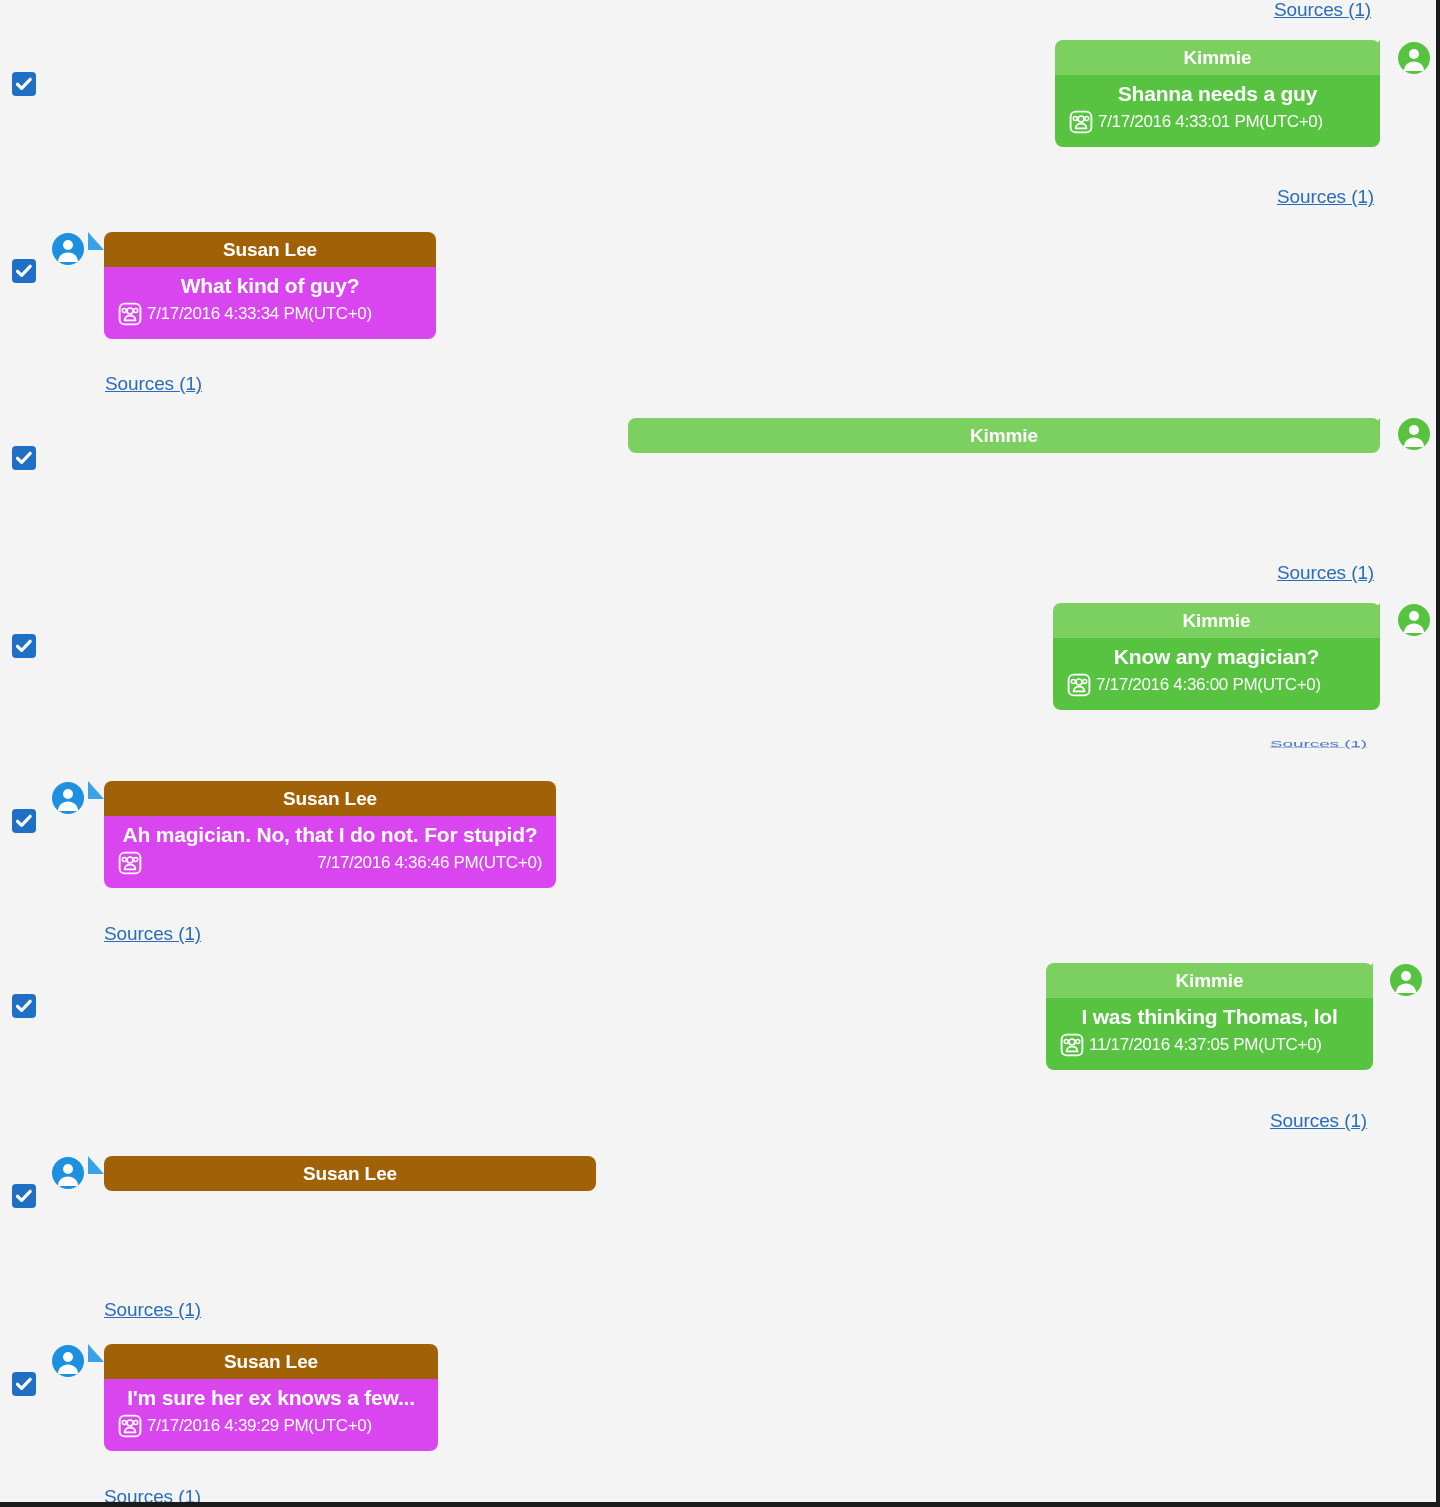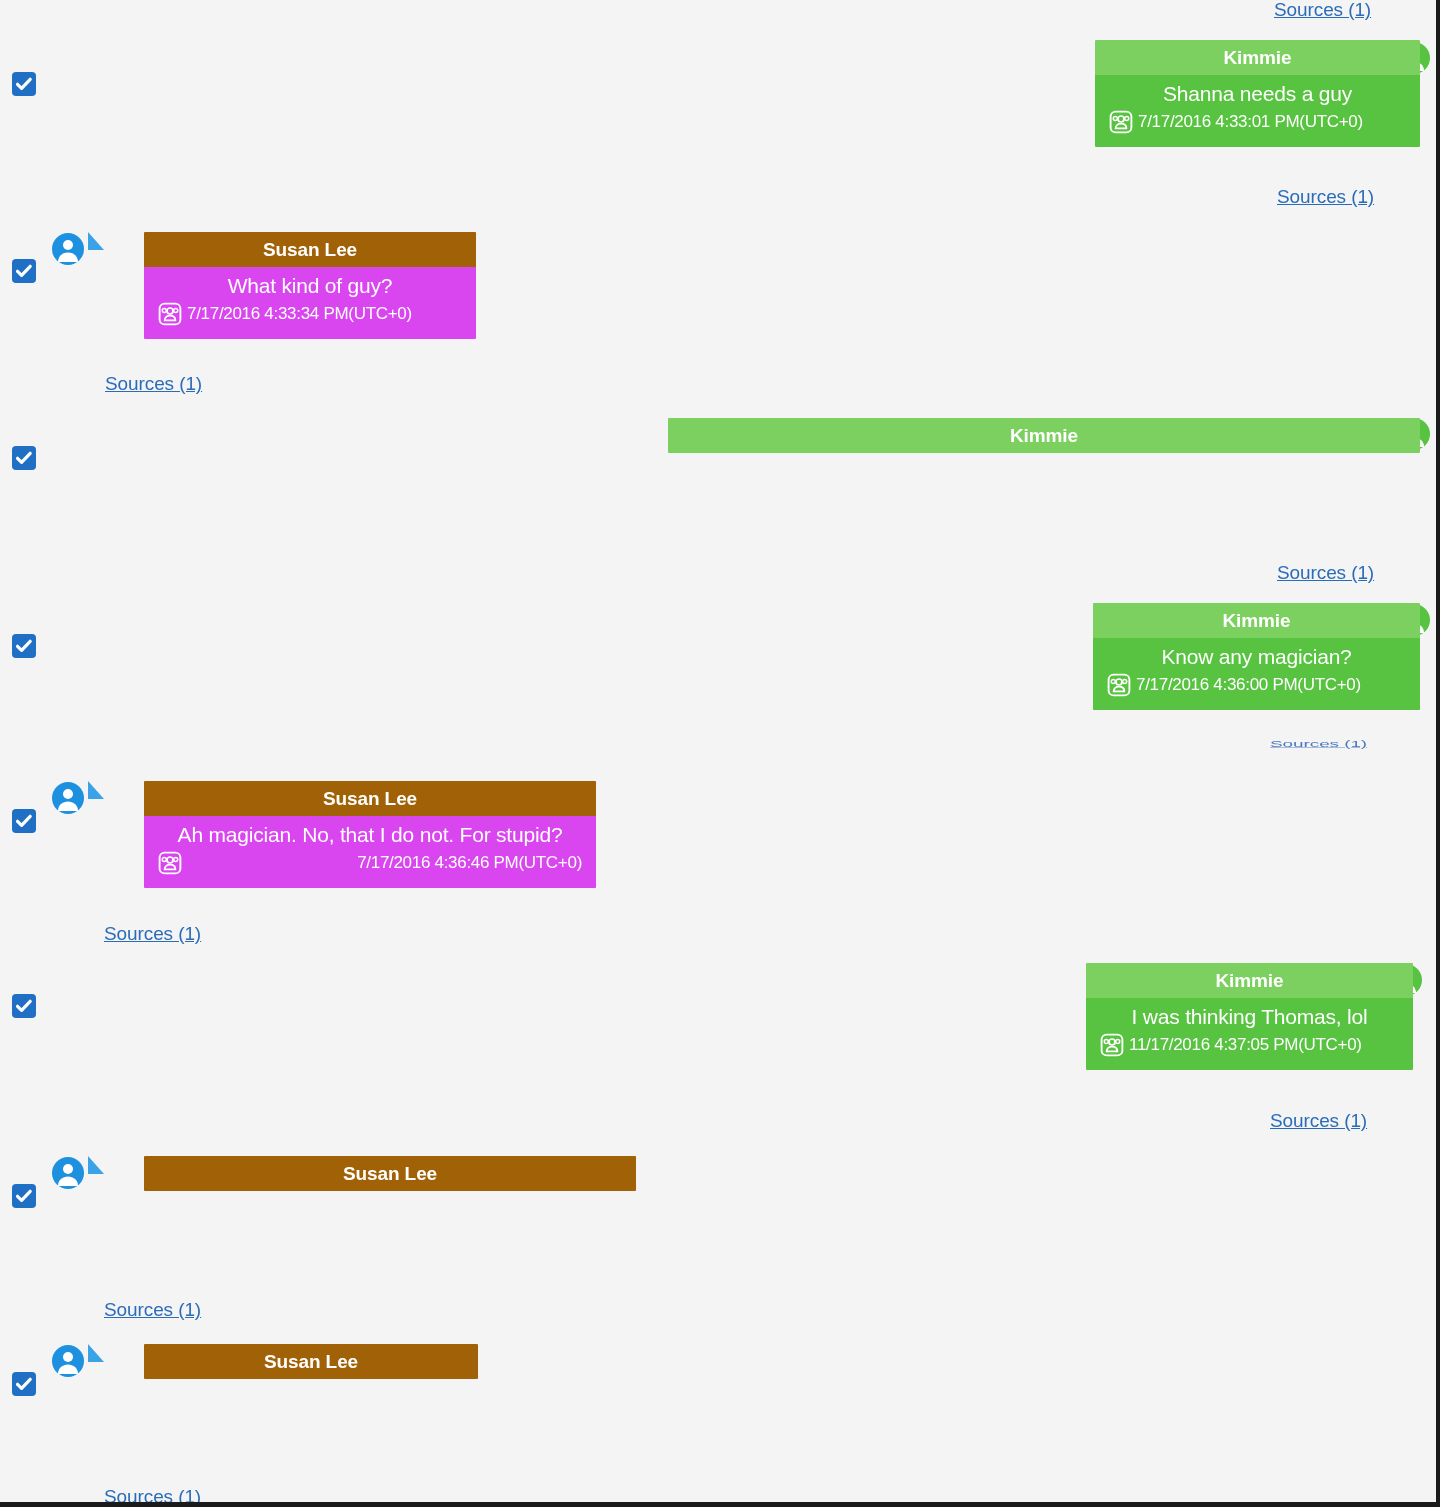--- a/index.html
+++ b/index.html
@@ -48,37 +48,36 @@
     height: 32px;
     border-radius: 50%;
   }
   .avatar.blue { background: #1e90e0; }
   .avatar.green { background: #57c340; }
   .avatar svg { display: block; width: 32px; height: 32px; }
 
   
   .bubble {
     position: absolute;
-    border-radius: 1px;
+    border-radius: 8px;
     overflow: hidden;
     color: #ffffff;
-    margin-left: 40px;
   }
   .bubble .hdr {
     font-size: 19px;
     font-weight: bold;
     padding: 7px 14px 6px 14px;
     letter-spacing: -0.1px;
   }
   .bubble .body {
     padding: 5px 14px 4px 14px;
   }
   .bubble .text {
     font-size: 21px;
-    font-weight: normal;
+    font-weight: bold;
     white-space: nowrap;
     letter-spacing: -0.2px;
     line-height: 1.35;
   }
   .bubble .meta {
     display: flex;
     align-items: center;
     gap: 5px;
     padding: 2px 0 9px 0;
     font-size: 17px;
@@ -348,18 +347,33 @@
         </svg>
     </div>
     <div class="avatar blue" style="left:52px; top:1px;">
       <svg viewBox="0 0 32 32">
           <circle cx="16" cy="12" r="5" fill="#ffffff"></circle>
           <path d="M6 29c0-6 4.6-9.4 10-9.4S26 23 26 29z" fill="#ffffff"></path>
         </svg>
     </div>
     <div class="bubble blue" style="left:104px; top:0px; width:334px;">
       <div class="hdr">Susan Lee</div>
+      <div class="body">
+        <div class="text">I'm sure her ex knows a few...</div>
+        <div class="meta">
+          <span class="grp">
+            <svg viewBox="0 0 24 24">
+                <rect x="1.6" y="1.6" width="20.8" height="20.8" rx="5" fill="none" stroke="#ffffff" stroke-width="1.9"></rect>
+                <circle cx="12" cy="9" r="3" fill="none" stroke="#ffffff" stroke-width="1.7"></circle>
+                <path d="M6.6 18.4c0-3 2.4-4.7 5.4-4.7s5.4 1.7 5.4 4.7z" fill="none" stroke="#ffffff" stroke-width="1.7"></path>
+                <circle cx="6.3" cy="8.6" r="2" fill="none" stroke="#ffffff" stroke-width="1.5"></circle>
+                <circle cx="17.7" cy="8.6" r="2" fill="none" stroke="#ffffff" stroke-width="1.5"></circle>
+              </svg>
+          </span>
+          <span>7/17/2016 4:39:29 PM(UTC+0)</span>
+        </div>
+      </div>
     </div>
     <div class="tail left" style="left:88px; top:0px;"></div>
     <a class="sources" style="left:104px; top:142px;">Sources (1)</a>
   </div>
 
 </div>
 
 </body></html>

